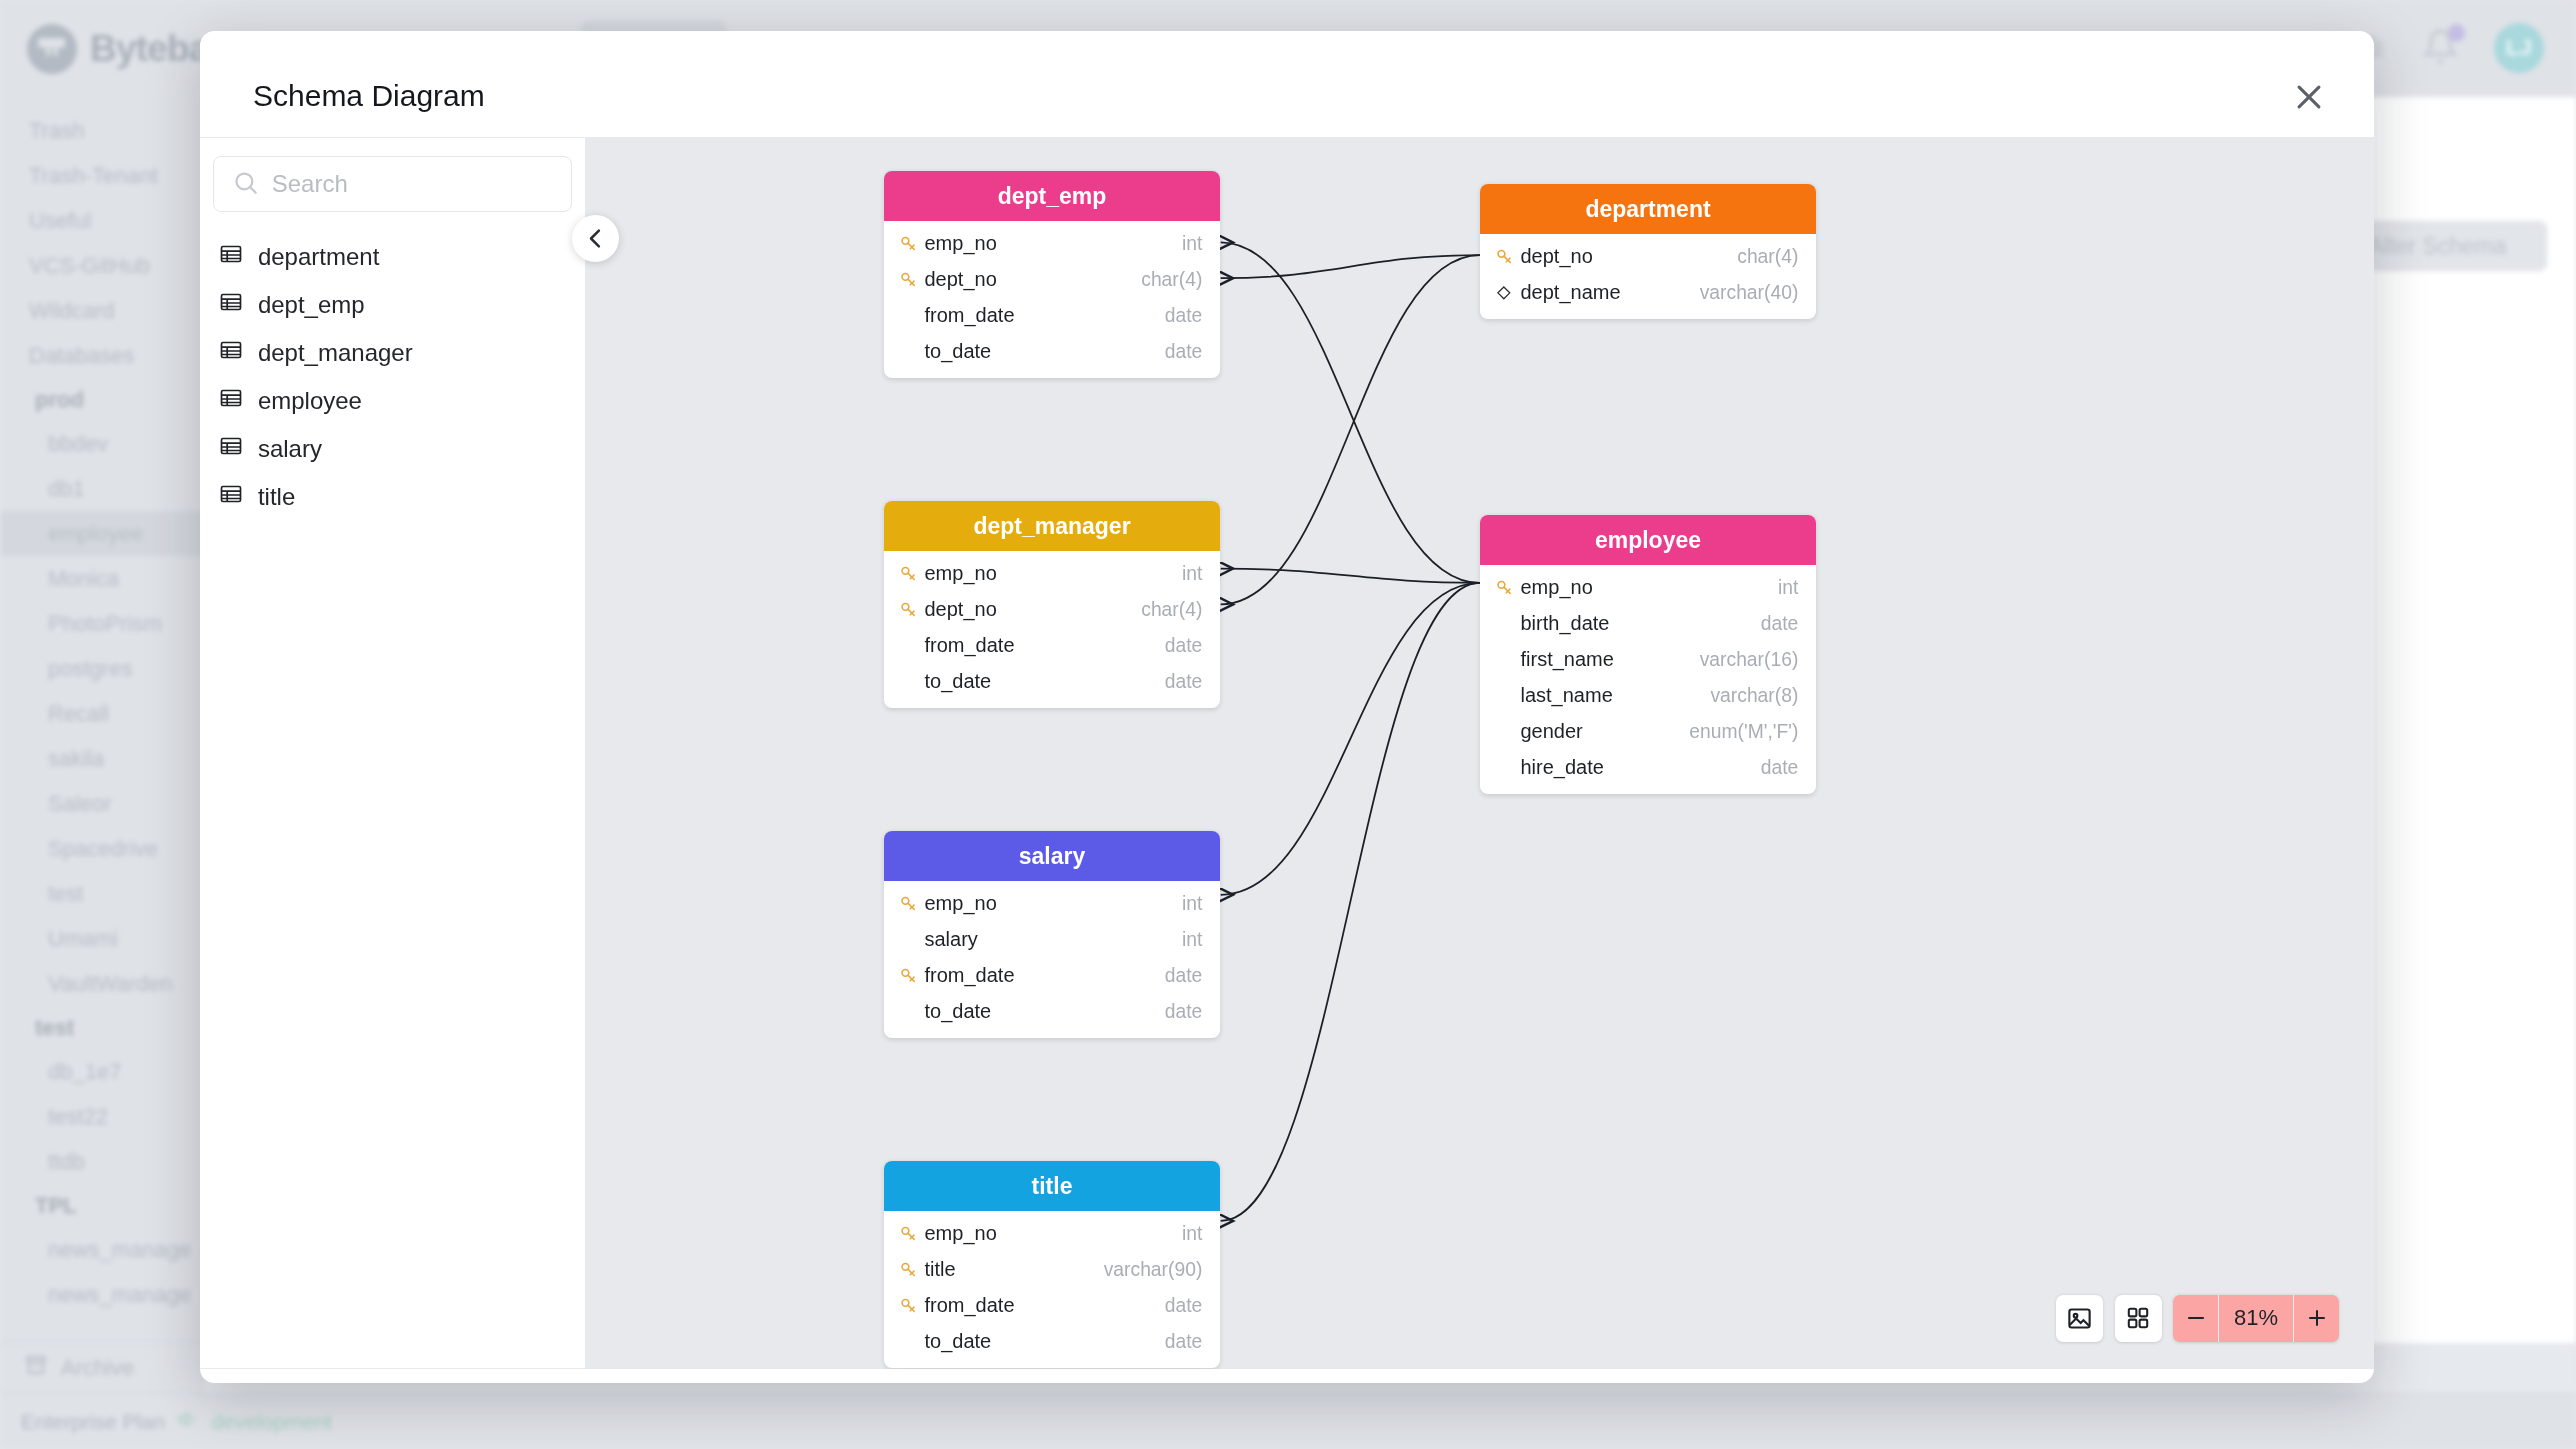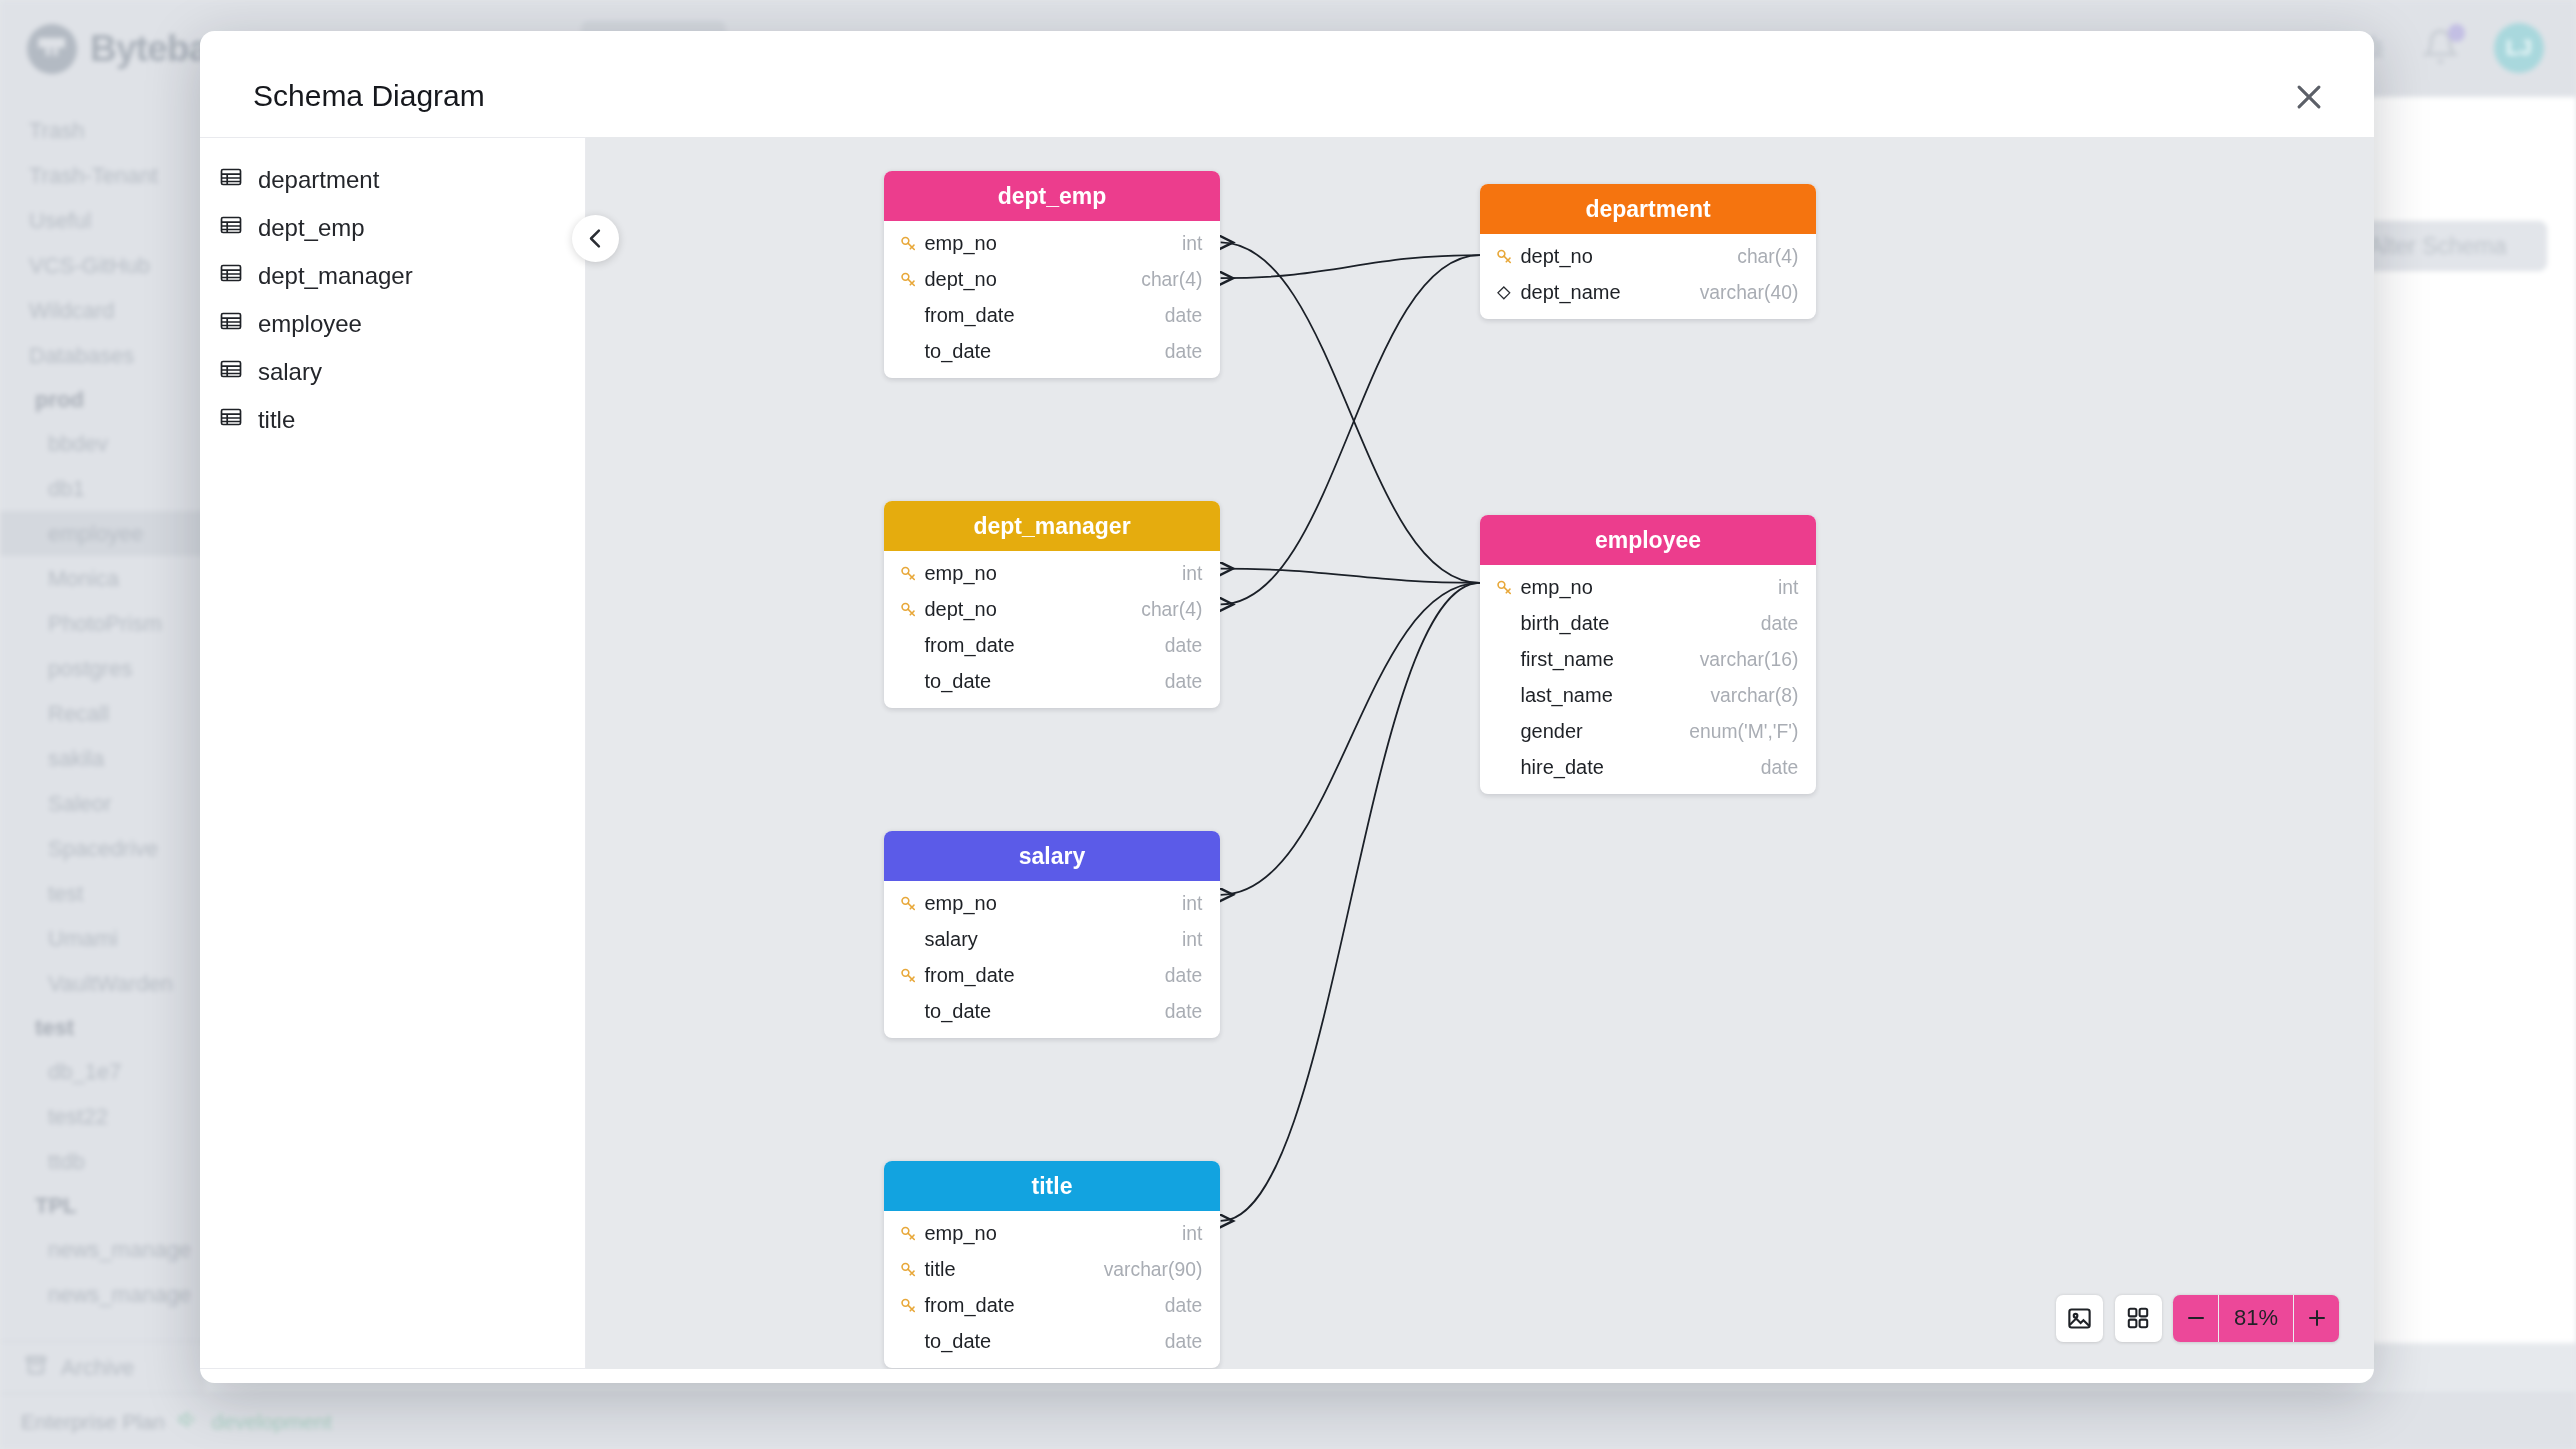--- a/index.html
+++ b/index.html
@@ -173,21 +173,21 @@
   .canvas-toolbar {
     position: absolute; right: 35px; bottom: 27px;
     display: flex; align-items: center; gap: 11.3px; z-index: 8;
   }
   .tb-btn {
     width: 47px; height: 47px; background: #fff; border-radius: 7.2px;
     display: flex; align-items: center; justify-content: center;
     box-shadow: 0 0.8px 3.2px rgba(0,0,0,.14); color: #1f2227; cursor: pointer;
   }
   .tb-zoom {
-    display: flex; align-items: center; background: #ec4899; border-radius: 7.2px;
+    display: flex; align-items: center; background: #fca5a5; border-radius: 7.2px;
     box-shadow: 0 0.8px 3.2px rgba(0,0,0,.14); overflow: hidden; height: 47px;
   }
   .tb-zoom > div { display: flex; align-items: center; justify-content: center; cursor: pointer; color: #1f2227; height: 47px; }
   .zm-minus, .zm-plus { width: 45px; font-size: 27px; }
   .zm-level { width: 76px; font-size: 22px; color: #2a2d33; border-left: 0.8px solid #eceef1; border-right: 0.8px solid #eceef1; cursor: default; }
 </style>
 </head>
 <body>
 
 <div id="app-bg">
@@ -329,20 +329,29 @@
   <div class="modal-title">Schema Diagram</div>
   <div class="modal-close">
     <svg viewBox="0 0 24 24" width="34" height="34" fill="none" stroke="currentColor" stroke-width="2.2" stroke-linecap="round">
         <path d="M5 5l14 14M19 5L5 19"></path>
       </svg>
   </div>
 
   <div class="modal-body">
 
     <div class="tablelist">
+      <div class="search-box">
+        <span>
+          <svg viewBox="0 0 24 24" width="27" height="27" fill="none" stroke="currentColor" stroke-width="2">
+              <circle cx="11" cy="11" r="7"></circle>
+              <path d="M16.5 16.5L21 21" stroke-linecap="round"></path>
+            </svg>
+        </span>
+        <input class="search-input" type="text" placeholder="Search" style="">
+      </div>
       <div id="tl-items">
           <div class="tl-item">
             <span class="tbl-icon"><svg viewBox="0 0 24 24" width="24" height="24" fill="none" stroke="currentColor" stroke-width="1.7">
                 <rect x="2.5" y="4.5" width="19" height="15" rx="1.5"></rect>
                 <path d="M2.5 9.2h19M2.5 13h19M2.5 16.5h19M8.2 9.2v10.3"></path>
               </svg></span>
             <span>department</span>
           </div>
           <div class="tl-item">
             <span class="tbl-icon"><svg viewBox="0 0 24 24" width="24" height="24" fill="none" stroke="currentColor" stroke-width="1.7">

